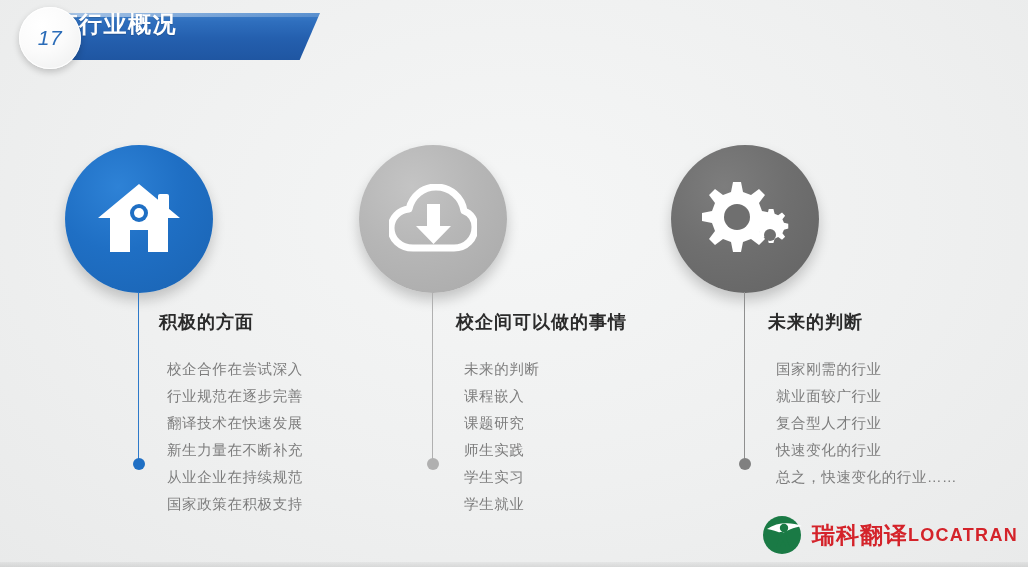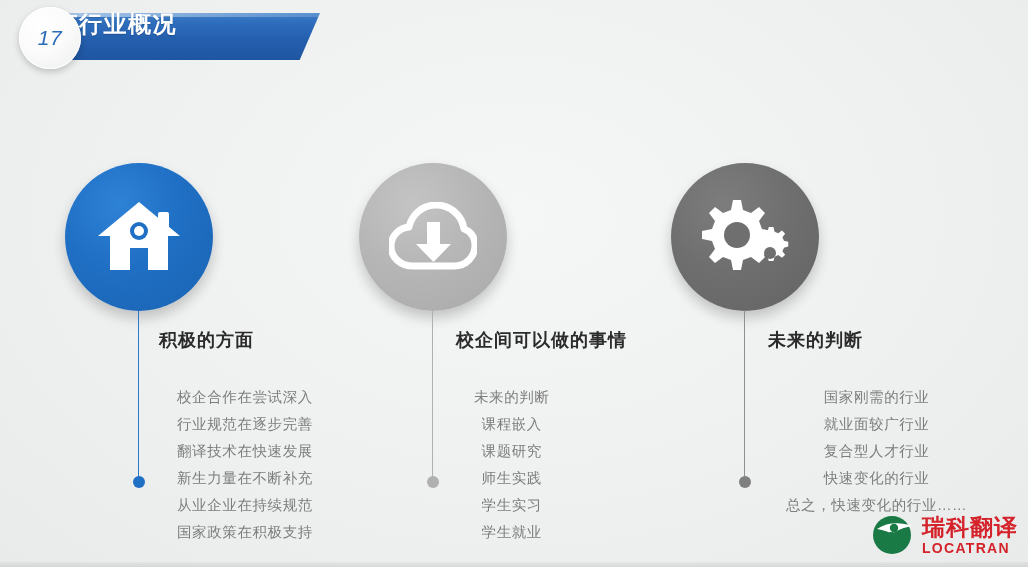--- a/index.html
+++ b/index.html
@@ -93,21 +93,21 @@
   
   .columns {
     position: absolute;
     left: 0;
     top: 0;
     width: 1028px;
     height: 567px;
   }
   .col {
     position: absolute;
-    top: 18px;
+    top: 0;
     width: 330px;
     height: 447px;
   }
   .col-0 { left: 44px; }
   .col-1 { left: 338px; }
   .col-2 { left: 650px; }
 
   .bubble {
     position: absolute;
     top: 145px;
@@ -156,24 +156,23 @@
     font-size: 18px;
     font-weight: bold;
     color: #2b2b2b;
     letter-spacing: 1px;
     white-space: nowrap;
   }
   .col-list {
     position: absolute;
     left: 115px;
     top: 348px;
-    margin: 18px;
+    margin: 8px;
     padding: 0;
     list-style: none;
-    text-align: center;
   }
   .col-list li {
     font-size: 14.5px;
     color: #7d7d7d;
     line-height: 27px;
     letter-spacing: 0.6px;
     white-space: nowrap;
   }
   .col-1 .col-head,
   .col-2 .col-head { left: 118px; }
@@ -186,34 +185,34 @@
     right: 10px;
     bottom: 8px;
     height: 48px;
     display: flex;
     align-items: center;
   }
   .logo-mark { display: block; }
   .logo-text {
     margin-left: 5px;
     display: flex;
-    flex-direction: column;
+    flex-direction: row;
     justify-content: center;
     line-height: 1;
   }
   .logo-cn {
     font-size: 23px;
     font-weight: bold;
     color: #d4232a;
     letter-spacing: 1px;
     white-space: nowrap;
   }
   .logo-en {
     margin-top: 2px;
-    font-size: 14px;
+    font-size: 18px;
     font-weight: bold;
     color: #d4232a;
     letter-spacing: 1.3px;
     white-space: nowrap;
   }
 </style>
 </head>
 <body>
 
 <div id="slide">

